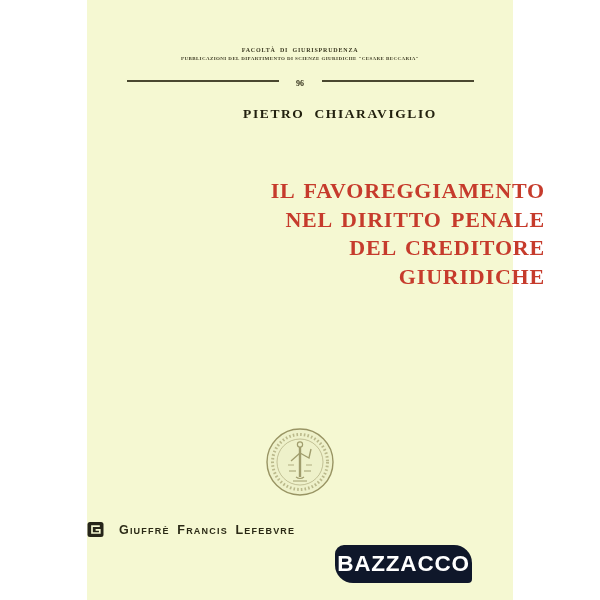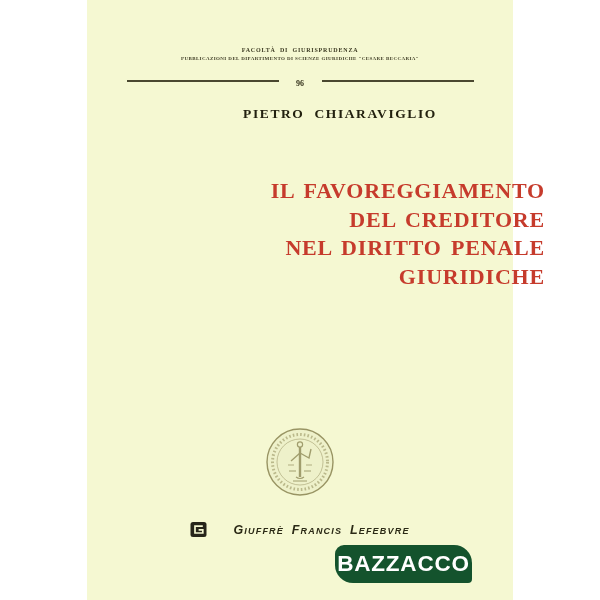--- a/index.html
+++ b/index.html
@@ -72,36 +72,36 @@
     line-height: 28.5px;
   }
 
   .seal-wrap {
     position: absolute; left: 0; top: 427px; width: 100%;
     display: flex; justify-content: center;
   }
 
   .publisher-row {
     position: absolute; left: 0; top: 521px; width: 100%;
-    display: flex; align-items: center; justify-content: center; gap: 26px; font-style: italic;
+    display: flex; align-items: center; justify-content: flex-start; gap: 15px;
   }
   .publisher-name {
     font-family: "Liberation Sans", sans-serif;
     font-size: 12.5px; font-weight: bold;
     font-variant: small-caps;
     color: #2b2a16;
     letter-spacing: 1.2px; word-spacing: 3px;
     padding-top: 1px;
   }
 
   .retail-banner {
     position: absolute;
     left: 335px; top: 545px;
     width: 137px; height: 38px;
-    background: #14532d;
+    background: #0f172a;
     border-radius: 9px 18px 4px 18px;
     display: flex; align-items: center; justify-content: center;
   }
   .retail-banner-label {
     font-family: "Liberation Sans", sans-serif;
     font-size: 22.5px; font-weight: bold;
     color: #ffffff;
     letter-spacing: 0.8px;
     line-height: 1;
   }
@@ -121,22 +121,22 @@
     <div class="divider-row">
       <div class="divider-line"></div>
       <div class="volume-badge">96</div>
       <div class="divider-line"></div>
     </div>
 
     <div class="author-block">PIETRO CHIARAVIGLIO</div>
 
     <div class="title-block">
       <div class="title-line">IL FAVOREGGIAMENTO</div>
+      <div class="title-line">NEL DIRITTO PENALE</div>
       <div class="title-line">DEL CREDITORE</div>
-      <div class="title-line">NEL DIRITTO PENALE</div>
       <div class="title-line">GIURIDICHE</div>
     </div>
 
     <div class="seal-wrap">
       <span>
         <svg width="70" height="70" viewBox="0 0 70 70">
           <circle cx="35" cy="35" r="33" fill="rgba(143,138,88,0.07)" stroke="#8f8a58" stroke-width="1.4" opacity="0.9"></circle>
           <circle cx="35" cy="35" r="27.5" fill="none" stroke="#8f8a58" stroke-width="3" stroke-dasharray="1.6 2.1" opacity="0.55"></circle>
           <circle cx="35" cy="35" r="23" fill="none" stroke="#8f8a58" stroke-width="0.8" opacity="0.6"></circle>
           <g stroke="#87824f" fill="none" opacity="0.75">

